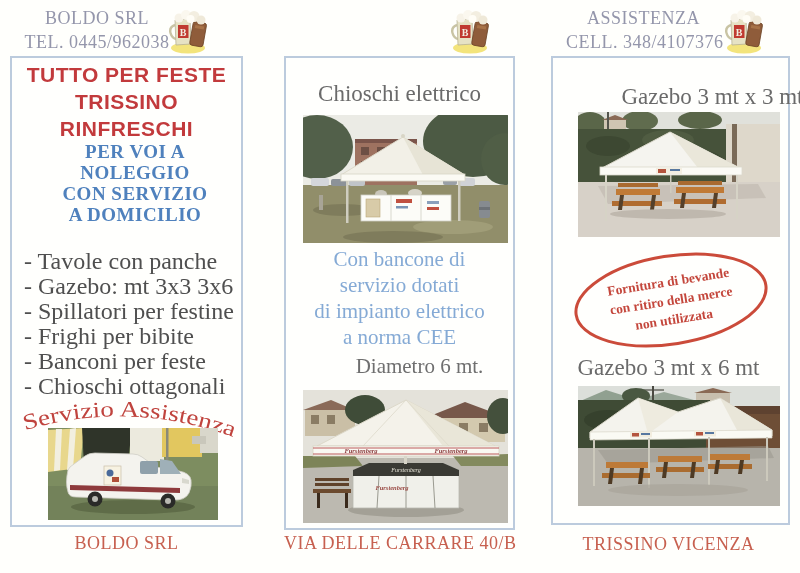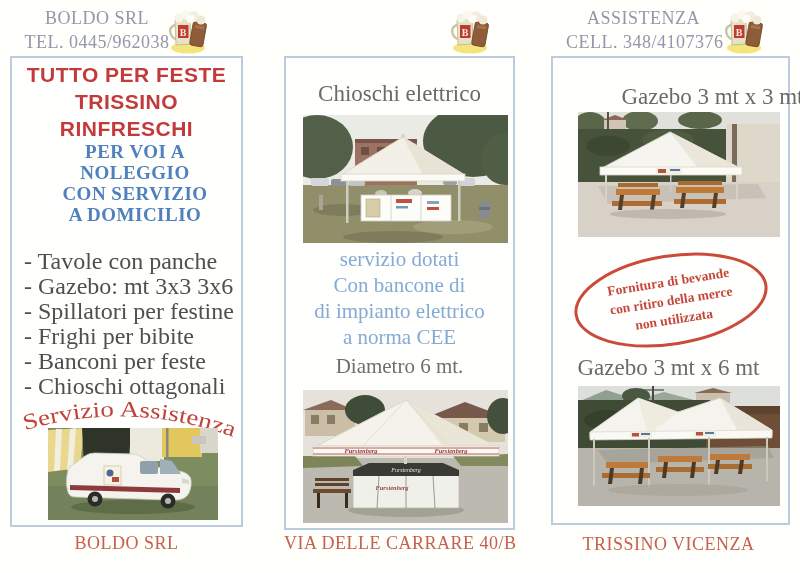--- a/index.html
+++ b/index.html
@@ -24,21 +24,21 @@
   }
   .blue-bold {
     font-weight:bold; color:#4f81bd; font-size:19px; line-height:21px;
     text-align:center; letter-spacing:0.5px;
   }
   .plist { color:#4f4f4f; font-size:24px; line-height:25px; }
   .plist div { white-space:nowrap; }
   
   .gtitle { color:#6a6a6a; font-size:23px; text-align:center; white-space:nowrap; }
   .mblue  { color:#85aad5; font-size:21px; line-height:26px; text-align:center; }
-  .mdiam  { color:#6f6f6f; font-size:21px; text-align:center; }
+  .mdiam  { color:#6f6f6f; font-size:21px; text-align:center;margin-left:20px; }
   
   .pfooter { color:#c7604f; font-size:18px; text-align:center; letter-spacing:0.5px; white-space:nowrap; }
   .photo { display:block; }
 </style>
 </head>
 <body>
 
 <div class="abs hdr" style="left:22px; top:6px; width:150px;">
   <div>BOLDO SRL</div>
   <div>TEL. 0445/962038</div>
@@ -199,22 +199,22 @@
   <rect x="93" y="84" width="16" height="4" fill="#c05040"></rect>
   <rect x="93" y="91" width="12" height="2.5" fill="#7a94b4"></rect>
   <rect x="124" y="86" width="12" height="3" fill="#8aa0bc"></rect>
   <rect x="124" y="92" width="12" height="3" fill="#c05040"></rect>
   <rect x="176" y="86" width="11" height="17" rx="2" fill="#868b90"></rect>
   <rect x="176" y="92" width="11" height="3" fill="#6d7277"></rect>
   <rect x="16" y="80" width="4" height="15" fill="#a8a496"></rect>
 </svg>
 
 <div class="abs mblue" style="left:284px; top:246px; width:231px;">
+  <div>Con bancone di</div>
   <div>servizio dotati</div>
-  <div>Con bancone di</div>
   <div>di impianto elettrico</div>
   <div>a norma CEE</div>
 </div>
 
 <div class="abs mdiam" style="left:284px; top:354px; width:231px;">Diametro 6 mt.</div>
 
 <svg class="abs photo" style="left:303px; top:390px;" width="205" height="133" viewBox="0 0 205 133" role="img">
   <rect width="205" height="133" fill="#e4e2da"></rect>
   <polygon points="0,20 28,10 56,22" fill="#8a6a58"></polygon>
   <rect x="2" y="20" width="50" height="26" fill="#cabfa6"></rect>

